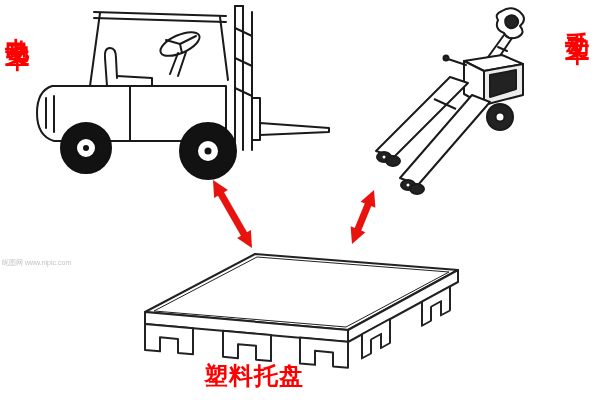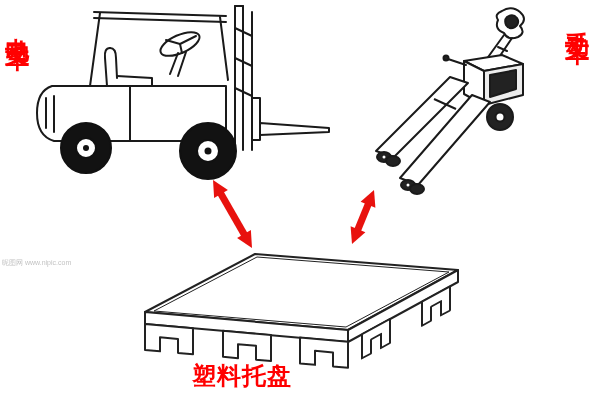--- a/index.html
+++ b/index.html
@@ -14,21 +14,21 @@
   .label { position:absolute; color:#ff0000; font-weight:bold; user-select:none; }
   .label.vert {
     writing-mode:vertical-rl;
     text-orientation:upright;
     font-size:24px;
     line-height:1.05;
     letter-spacing:3px;
   }
   #label-left  { left:5px;  top:18px; }
   #label-right { left:565px; top:12px; }
-  #label-bottom{ left:192px; top:360px; font-size:24px; letter-spacing:1px; }
+  #label-bottom{ left:204px; top:360px; font-size:24px; letter-spacing:1px; }
 
   .watermark {
     position:absolute; left:2px; top:258px;
     font-size:7px; color:#c3c3c3; white-space:nowrap;
   }
 
   .art { position:absolute; }
   #art-forklift { left:30px;  top:0px; }
   #art-jack     { left:360px; top:5px; }
   #art-pallet   { left:140px; top:250px; }

